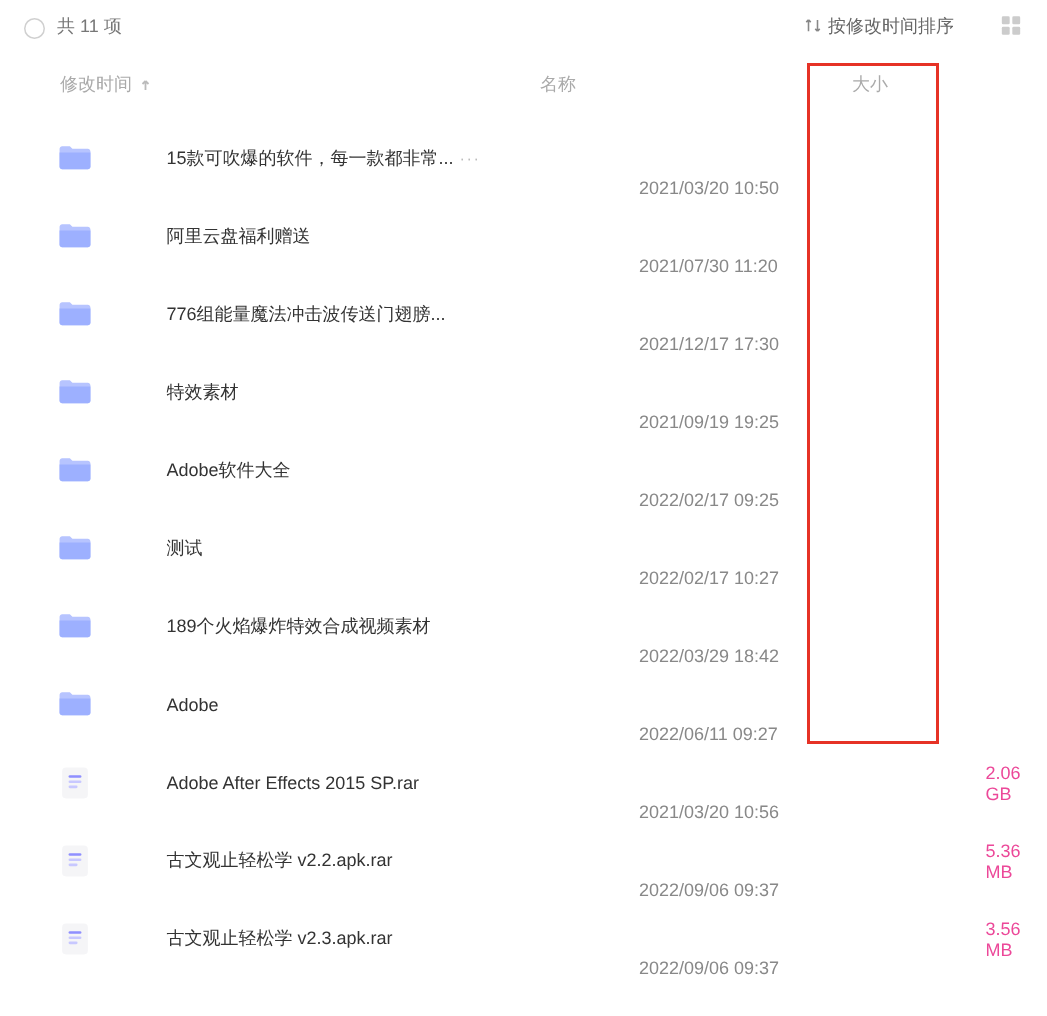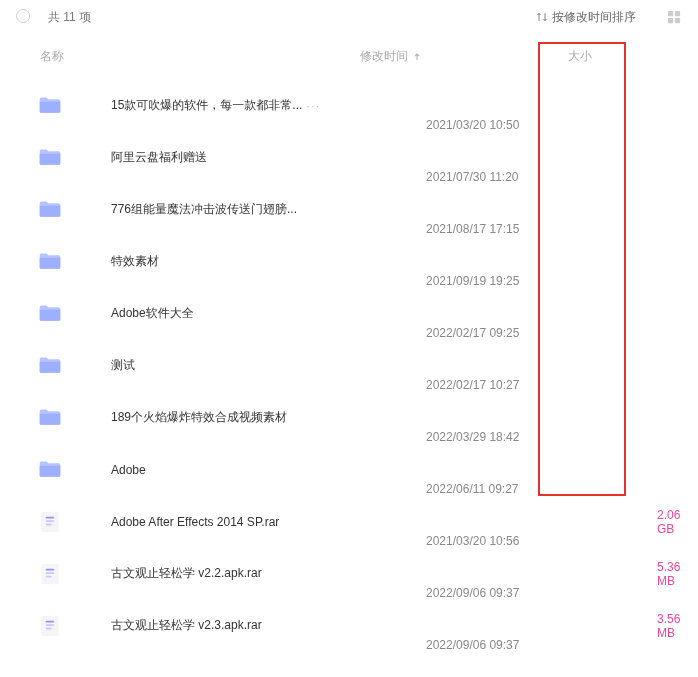--- a/index.html
+++ b/index.html
@@ -15,22 +15,22 @@
   }
   .topbar {
     display: flex;
     align-items: center;
     justify-content: space-between;
     padding: 6px 16px;
     height: 34px;
   }
   .topbar-left {
     display: flex;
-    align-items: flex-start;
-    gap: 18px;
+    align-items: flex-end;
+    gap: 8px;
   }
   .circle-check {
     width: 14px;
     height: 14px;
     border: 1px solid #d0d0d0;
     border-radius: 50%;
   }
   .count-text {
     color: #777;
     font-size: 12px;
@@ -165,30 +165,30 @@
         <rect x="9" y="1" width="6" height="6" rx="1"></rect>
         <rect x="1" y="9" width="6" height="6" rx="1"></rect>
         <rect x="9" y="9" width="6" height="6" rx="1"></rect>
       </svg>
     </span>
   </div>
 </div>
 
 <div class="header-row">
   <div class="col">
-    <span>名称</span>
-  </div>
-  <div class="col">
     <span>修改时间</span>
     <span class="header-arrow">
       <svg viewBox="0 0 10 10" width="10" height="10" stroke="#bbb" stroke-width="1.2" fill="none">
         <path d="M5 2 L5 8 M5 2 L3 4 M5 2 L7 4"></path>
       </svg>
     </span>
   </div>
+  <div class="col">
+    <span>名称</span>
+  </div>
   <div class="col" style="padding-left:28px">
     <span>大小</span>
   </div>
 </div>
 
 <div class="annotation-box"></div>
 
 <div class="list" id="file-list">
     <div class="row">
       <div class="icon-cell">
@@ -223,21 +223,21 @@
       <div class="icon-cell">
         <span class="folder-icon">
           <svg viewBox="0 0 28 28" width="28" height="24">
             <use href="#folder-svg"></use>
           </svg>
         </span>
       </div>
       <div class="name-cell">
         <span>776组能量魔法冲击波传送门翅膀...</span>
       </div>
-      <div class="time-cell">2021/08/17 17:15</div>
+      <div class="time-cell">2021/12/17 17:30</div>
       <div class="size-cell"></div>
     </div>
     <div class="row">
       <div class="icon-cell">
         <span class="folder-icon">
           <svg viewBox="0 0 28 28" width="28" height="24">
             <use href="#folder-svg"></use>
           </svg>
         </span>
       </div>
@@ -305,21 +305,21 @@
     </div>
     <div class="row">
       <div class="icon-cell">
         <span class="file-icon">
           <svg viewBox="0 0 28 28" width="28" height="24">
             <use href="#file-svg"></use>
           </svg>
         </span>
       </div>
       <div class="name-cell">
-        <span>Adobe After Effects 2014 SP.rar</span>
+        <span>Adobe After Effects 2015 SP.rar</span>
       </div>
       <div class="time-cell">2021/03/20 10:56</div>
       <div class="size-cell">2.06 GB</div>
     </div>
     <div class="row">
       <div class="icon-cell">
         <span class="file-icon">
           <svg viewBox="0 0 28 28" width="28" height="24">
             <use href="#file-svg"></use>
           </svg>

